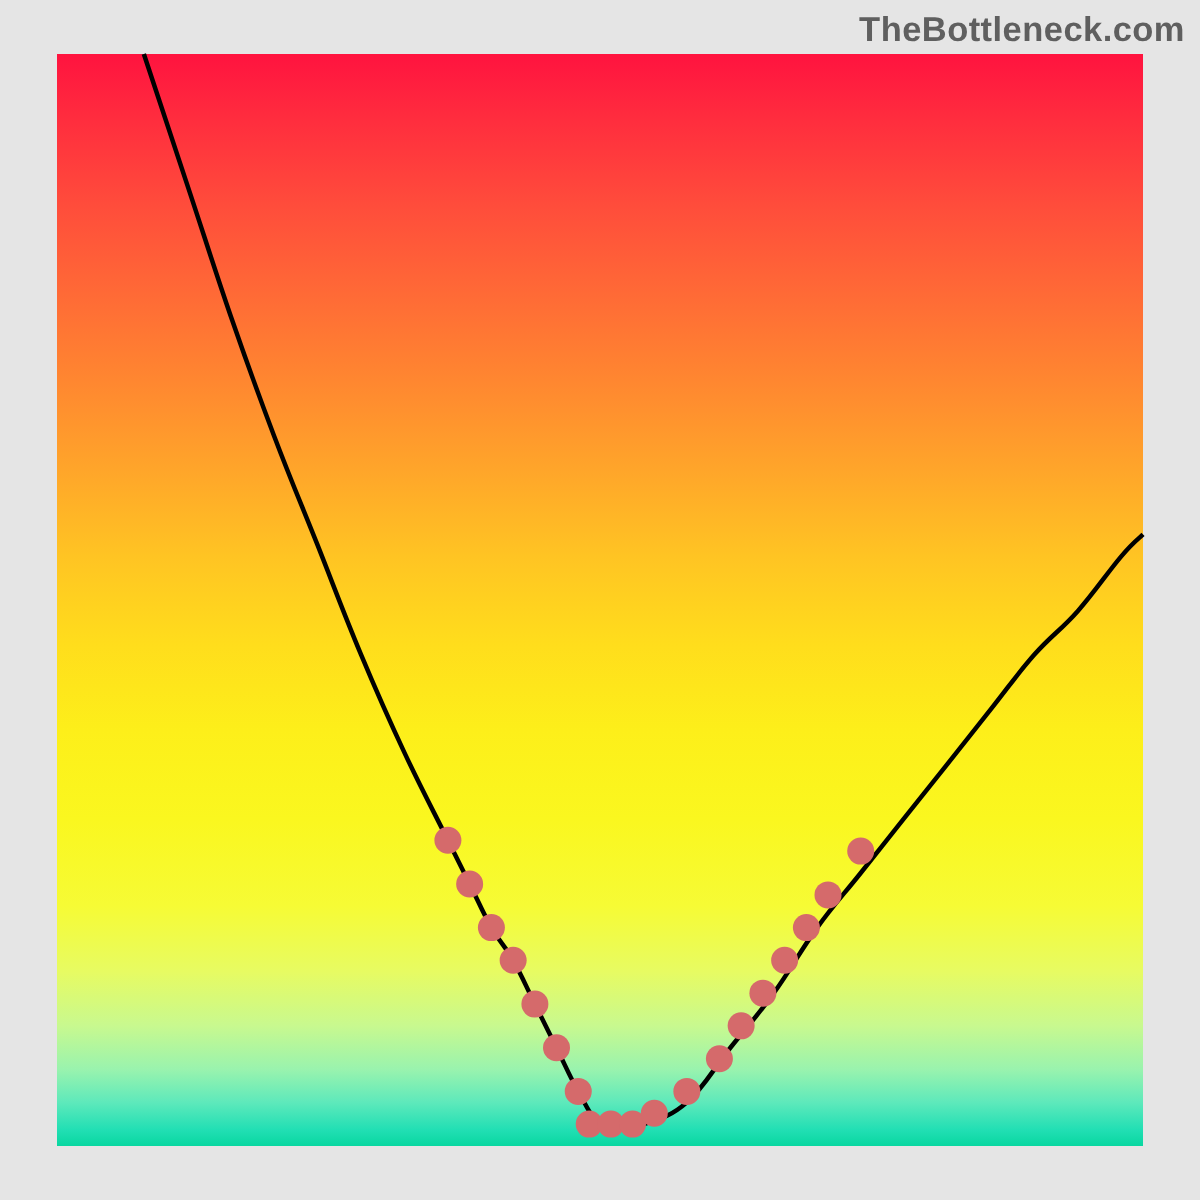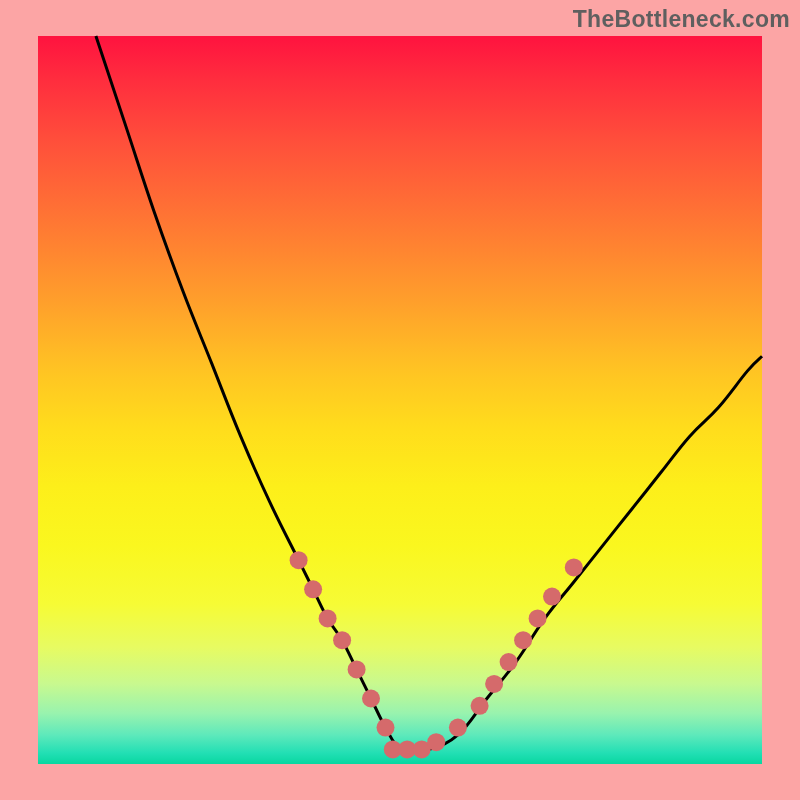--- a/index.html
+++ b/index.html
@@ -10,21 +10,21 @@
     background: #000;
     overflow: hidden;
     font-family: Arial, Helvetica, sans-serif;
   }
   .frame {
     position: absolute;
     left: 0;
     top: 0;
     width: 800px;
     height: 800px;
-    background: #fca5a5;
+    background: #e5e5e5;
   }
   .plot-area {
     position: absolute;
     left: 38px;
     top: 36px;
     width: 724px;
     height: 728px;
     
     background: linear-gradient(to bottom,
       #ff133f 0%,

